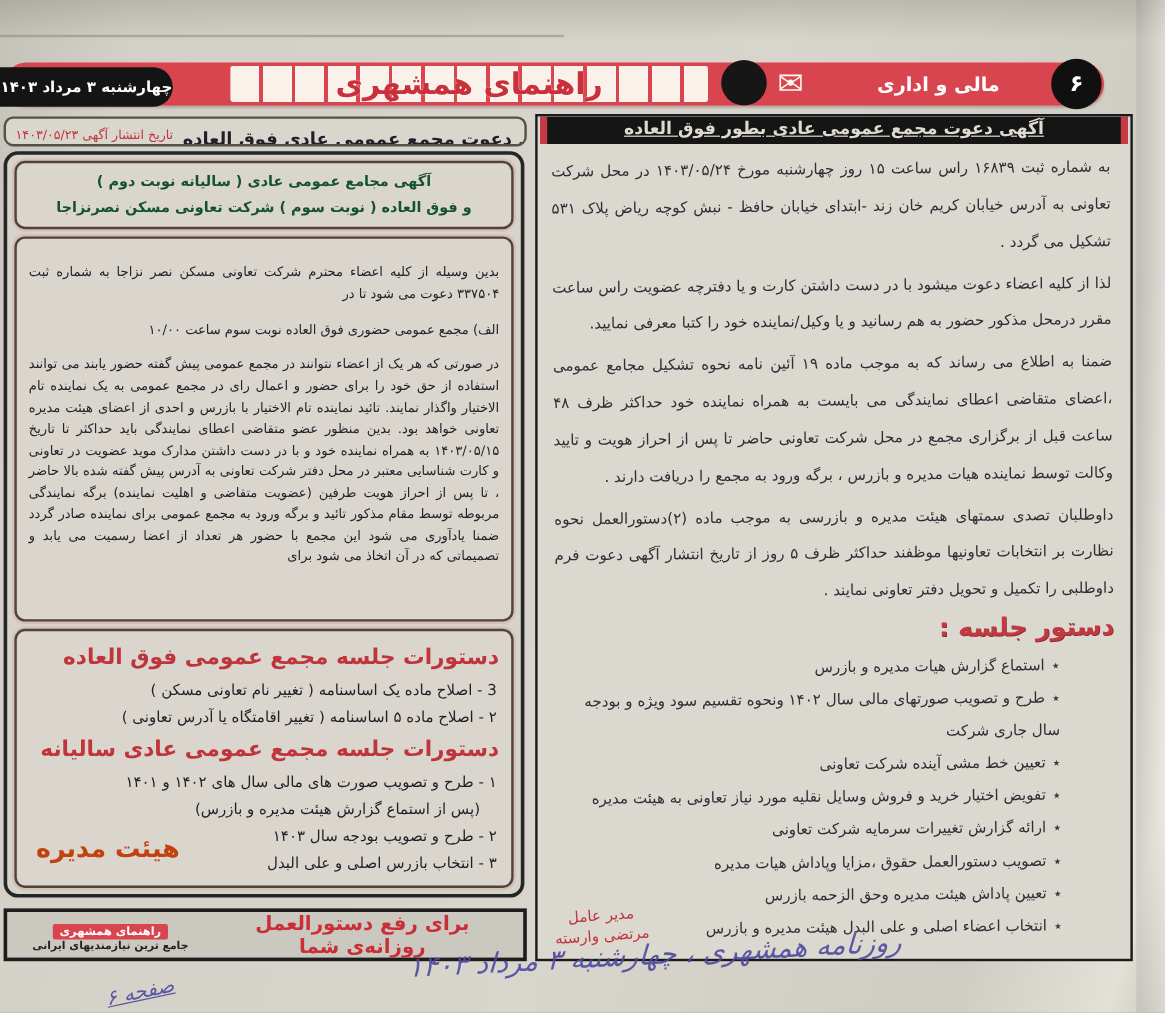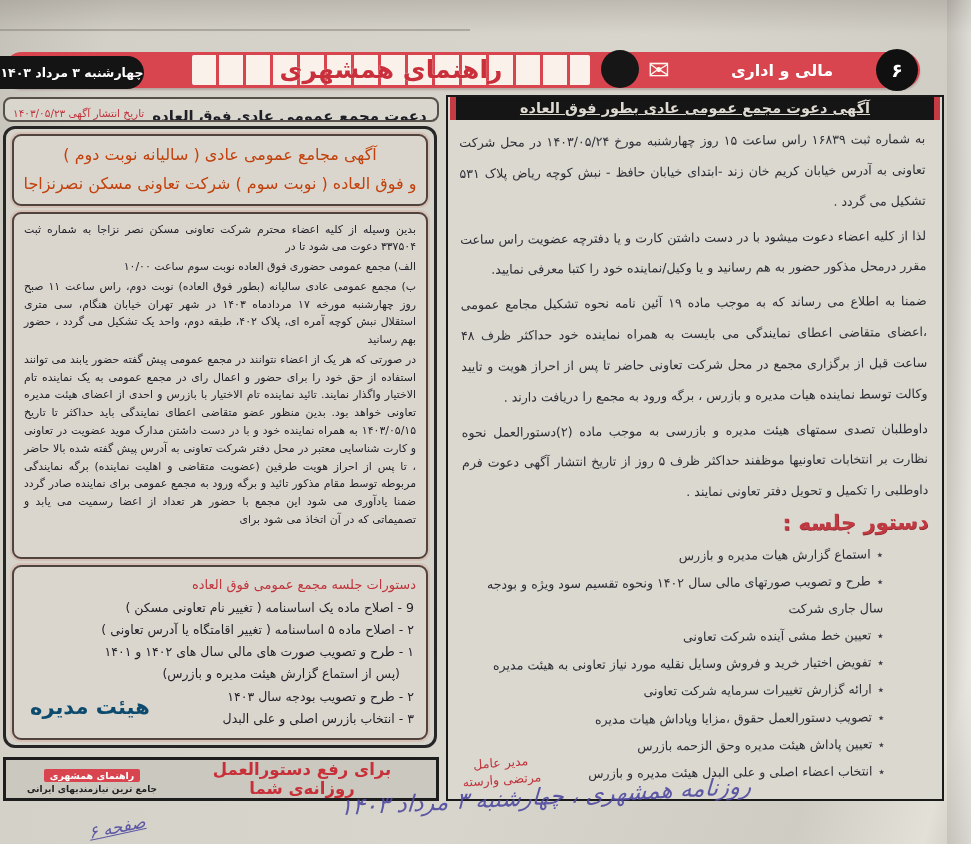--- a/index.html
+++ b/index.html
@@ -47,30 +47,30 @@
   .strip-inner{display:flex;align-items:flex-start;gap:8px;padding:0 8px;transform:translateY(8px);direction:ltr;}
   .strip-red{color:#c0343c;font-size:10.5px;white-space:nowrap;direction:rtl;}
   .strip-bold{flex:1;text-align:center;font-weight:bold;color:#1f1f28;font-size:15px;white-space:nowrap;direction:rtl;}
 
   
   .left-ad{position:absolute;left:3px;top:126px;width:434px;height:622px;
     border:3px solid #262626;border-radius:12px;background:#d6d3ca;
     padding:5px 6px;box-sizing:border-box;display:flex;flex-direction:column;gap:6px;overflow:hidden;}
   .box{border:2px solid #50433e;border-radius:9px;background:#dad6cd;
     box-shadow:0 0 0 2px rgba(214,142,130,.28);box-sizing:border-box;}
-  .title-box{padding:5px 8px;text-align:center;font-weight:normal;font-size:16px;
-    color:#c2410c;line-height:1.8;}
+  .title-box{padding:5px 8px;text-align:center;font-weight:bold;font-size:12px;
+    color:#14532d;line-height:1.8;}
   .body-box{flex:1;padding:7px 10px;font-size:10.9px;color:#23232c;
     text-align:justify;line-height:1.63;overflow:hidden;}
-  .body-box p{margin:0 0 2px;}
+  .body-box p{margin:12px 0 2px;}
   .agenda-box{padding:6px 10px 8px;position:relative;font-size:12.5px;line-height:1.78;color:#1f1f28;}
-  .red-head{color:#c0343c;font-weight:normal;font-size:13px;}
+  .red-head{color:#c0343c;font-weight:bold;font-size:18px;}
   .agenda-line{padding-right:2px;}
   .agenda-line.sub{padding-right:16px;}
-  .board-sig{position:absolute;left:16px;bottom:12px;font-weight:bold;font-size:21px;color:#0c4a6e;}
+  .board-sig{position:absolute;left:16px;bottom:12px;font-weight:bold;font-size:21px;color:#c2410c;}
 
   
   .promo{position:absolute;left:3px;top:757px;width:436px;height:44px;
     border:3px solid #1d1d1d;background:#cbc8c0;display:flex;direction:rtl;
     align-items:center;padding:0 10px;gap:10px;box-sizing:border-box;}
   .promo-slogan{flex:1;text-align:center;color:#c92f38;font-weight:bold;font-size:16.5px;}
   .promo-brand{width:152px;text-align:center;}
   .promo-logo{background:#d9454f;color:#fff;font-size:9.5px;font-weight:bold;
     padding:1px 6px;border-radius:2px;display:inline-block;direction:rtl;}
   .promo-sub{font-size:9px;font-weight:bold;color:#222;margin-top:1px;direction:rtl;}
@@ -126,28 +126,28 @@
   </div>
 
   <div class="left-ad" dir="rtl">
     <div class="box title-box">
       <div>آگهی مجامع عمومی عادی ( سالیانه نوبت دوم )</div>
       <div>و فوق العاده ( نوبت سوم ) شرکت تعاونی مسکن نصرنزاجا</div>
     </div>
     <div class="box body-box">
       <p>بدین وسیله از کلیه اعضاء محترم شرکت تعاونی مسکن نصر نزاجا به شماره ثبت ۳۳۷۵۰۴ دعوت می شود تا در</p>
       <p>الف) مجمع عمومی حضوری فوق العاده نوبت سوم ساعت ۱۰/۰۰</p>
-      <p>ب) مجمع عمومی عادی سالیانه (بطور فوق العاده) نوبت دوم، راس ساعت ۱۱ صبح روز چهارشنبه مورخه ۱۷ مردادماه ۱۴۰۳ در شهر تهران خیابان هنگام، سی متری استقلال نبش کوچه آمره ای، پلاک ۴۰۲، طبقه دوم، واحد یک تشکیل می گردد ، حضور بهم رسانید</p>
       <p>در صورتی که هر یک از اعضاء نتوانند در مجمع عمومی پیش گفته حضور یابند می توانند استفاده از حق خود را برای حضور و اعمال رای در مجمع عمومی به یک نماینده تام الاختیار واگذار نمایند. تائید نماینده تام الاختیار با بازرس و احدی از اعضای هیئت مدیره تعاونی خواهد بود. بدین منظور عضو متقاضی اعطای نمایندگی باید حداکثر تا تاریخ ۱۴۰۳/۰۵/۱۵ به همراه نماینده خود و با در دست داشتن مدارک موید عضویت در تعاونی و کارت شناسایی معتبر در محل دفتر شرکت تعاونی به آدرس پیش گفته شده بالا حاضر ، تا پس از احراز هویت طرفین (عضویت متقاضی و اهلیت نماینده) برگه نمایندگی مربوطه توسط مقام مذکور تائید و برگه ورود به مجمع عمومی برای نماینده صادر گردد ضمنا یادآوری می شود این مجمع با حضور هر تعداد از اعضا رسمیت می یابد و تصمیماتی که در آن اتخاذ می شود برای</p>
 
     </div>
     <div class="box agenda-box">
       <div class="red-head">دستورات جلسه مجمع عمومی فوق العاده</div>
-      <div class="agenda-line">9 - اصلاح ماده یک اساسنامه ( تغییر نام تعاونی مسکن )</div>
+      <div class="agenda-line">3 - اصلاح ماده یک اساسنامه ( تغییر نام تعاونی مسکن )</div>
       <div class="agenda-line">۲ - اصلاح ماده ۵ اساسنامه ( تغییر اقامتگاه یا آدرس تعاونی )</div>
+      <div class="red-head">دستورات جلسه مجمع عمومی عادی سالیانه</div>
       <div class="agenda-line">۱ - طرح و تصویب صورت های مالی سال های ۱۴۰۲ و ۱۴۰۱</div>
       <div class="agenda-line sub">(پس از استماع گزارش هیئت مدیره و بازرس)</div>
       <div class="agenda-line">۲ - طرح و تصویب بودجه سال ۱۴۰۳</div>
       <div class="agenda-line">۳ - انتخاب بازرس اصلی و علی البدل</div>
       <div class="board-sig">هیئت مدیره</div>
     </div>
   </div>
 
   <div class="promo" dir="rtl">
     <div class="promo-slogan">برای رفع دستورالعمل روزانه‌ی شما</div>

